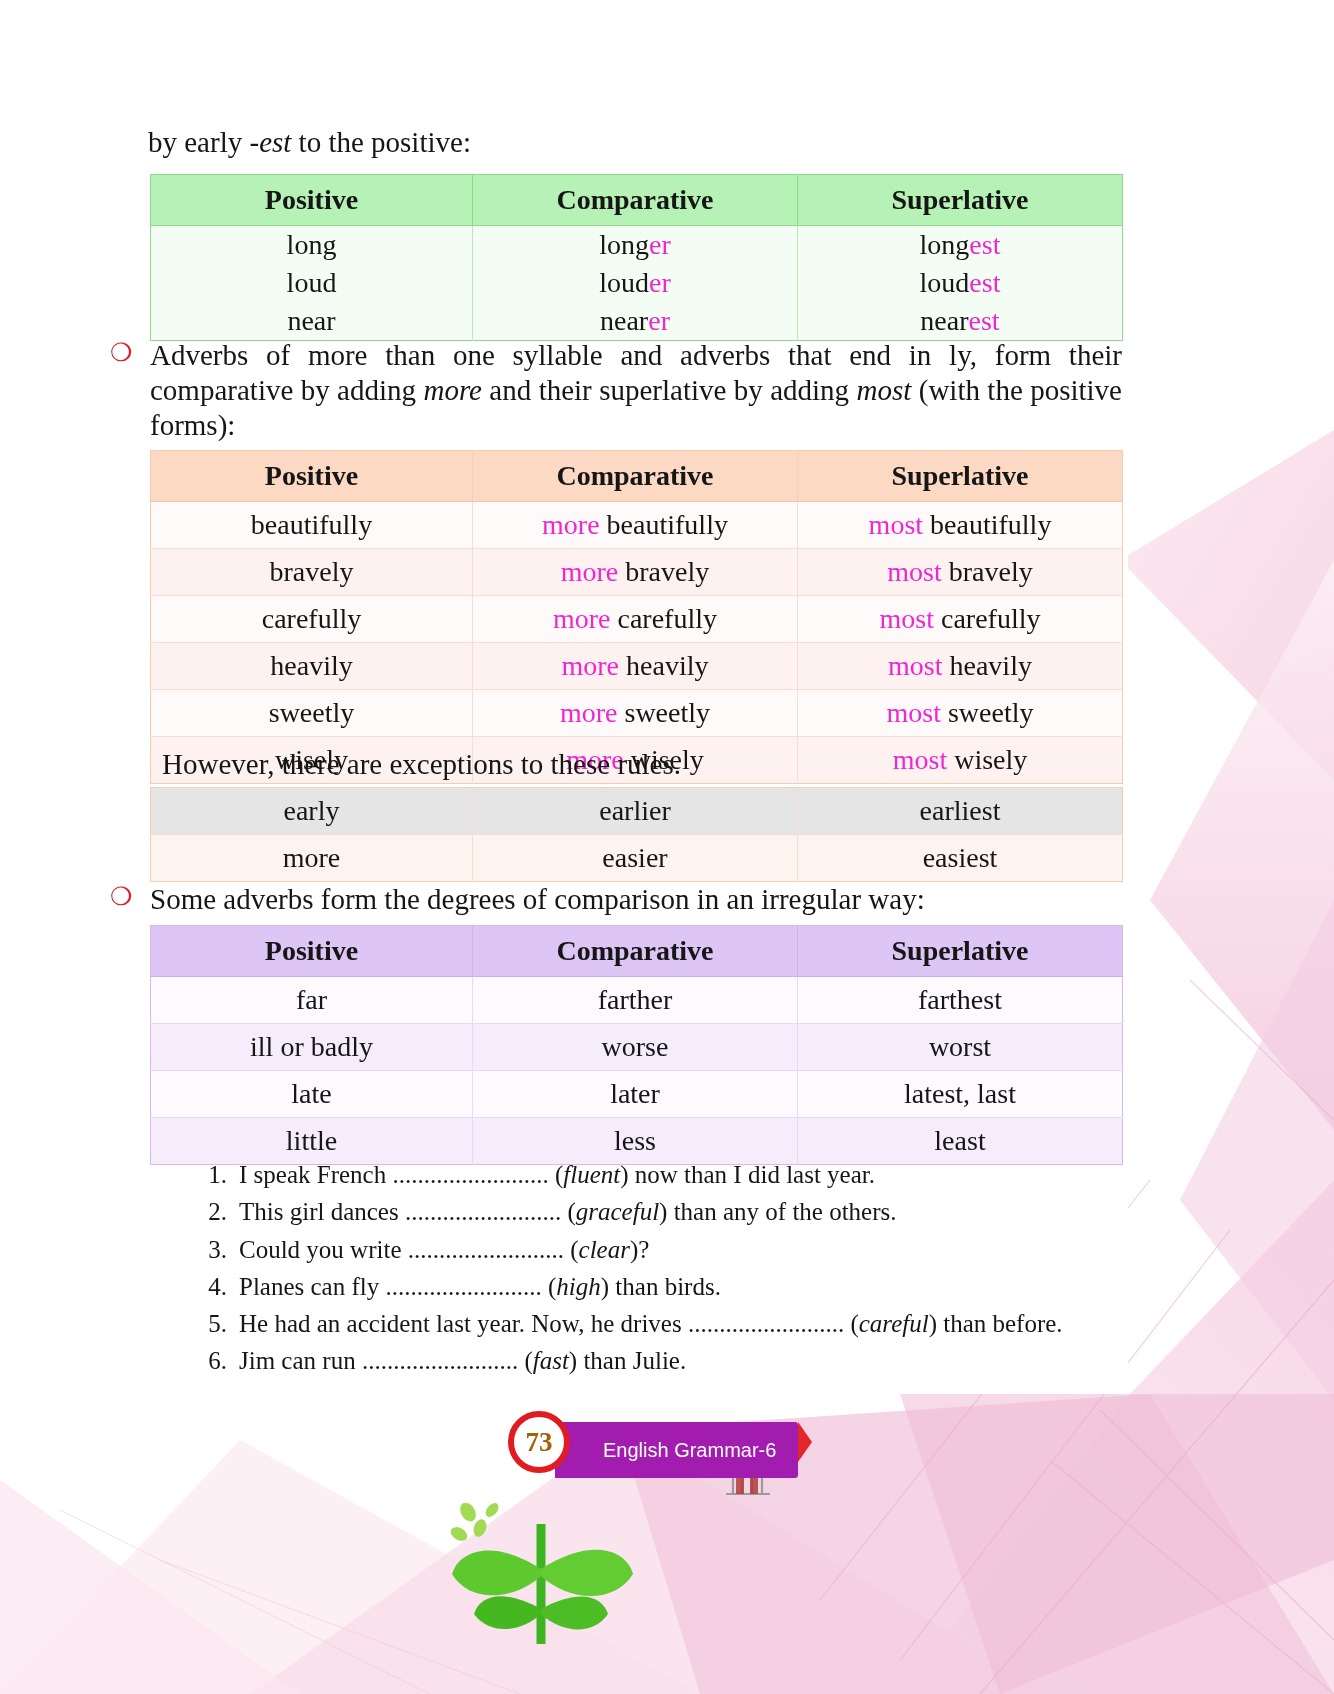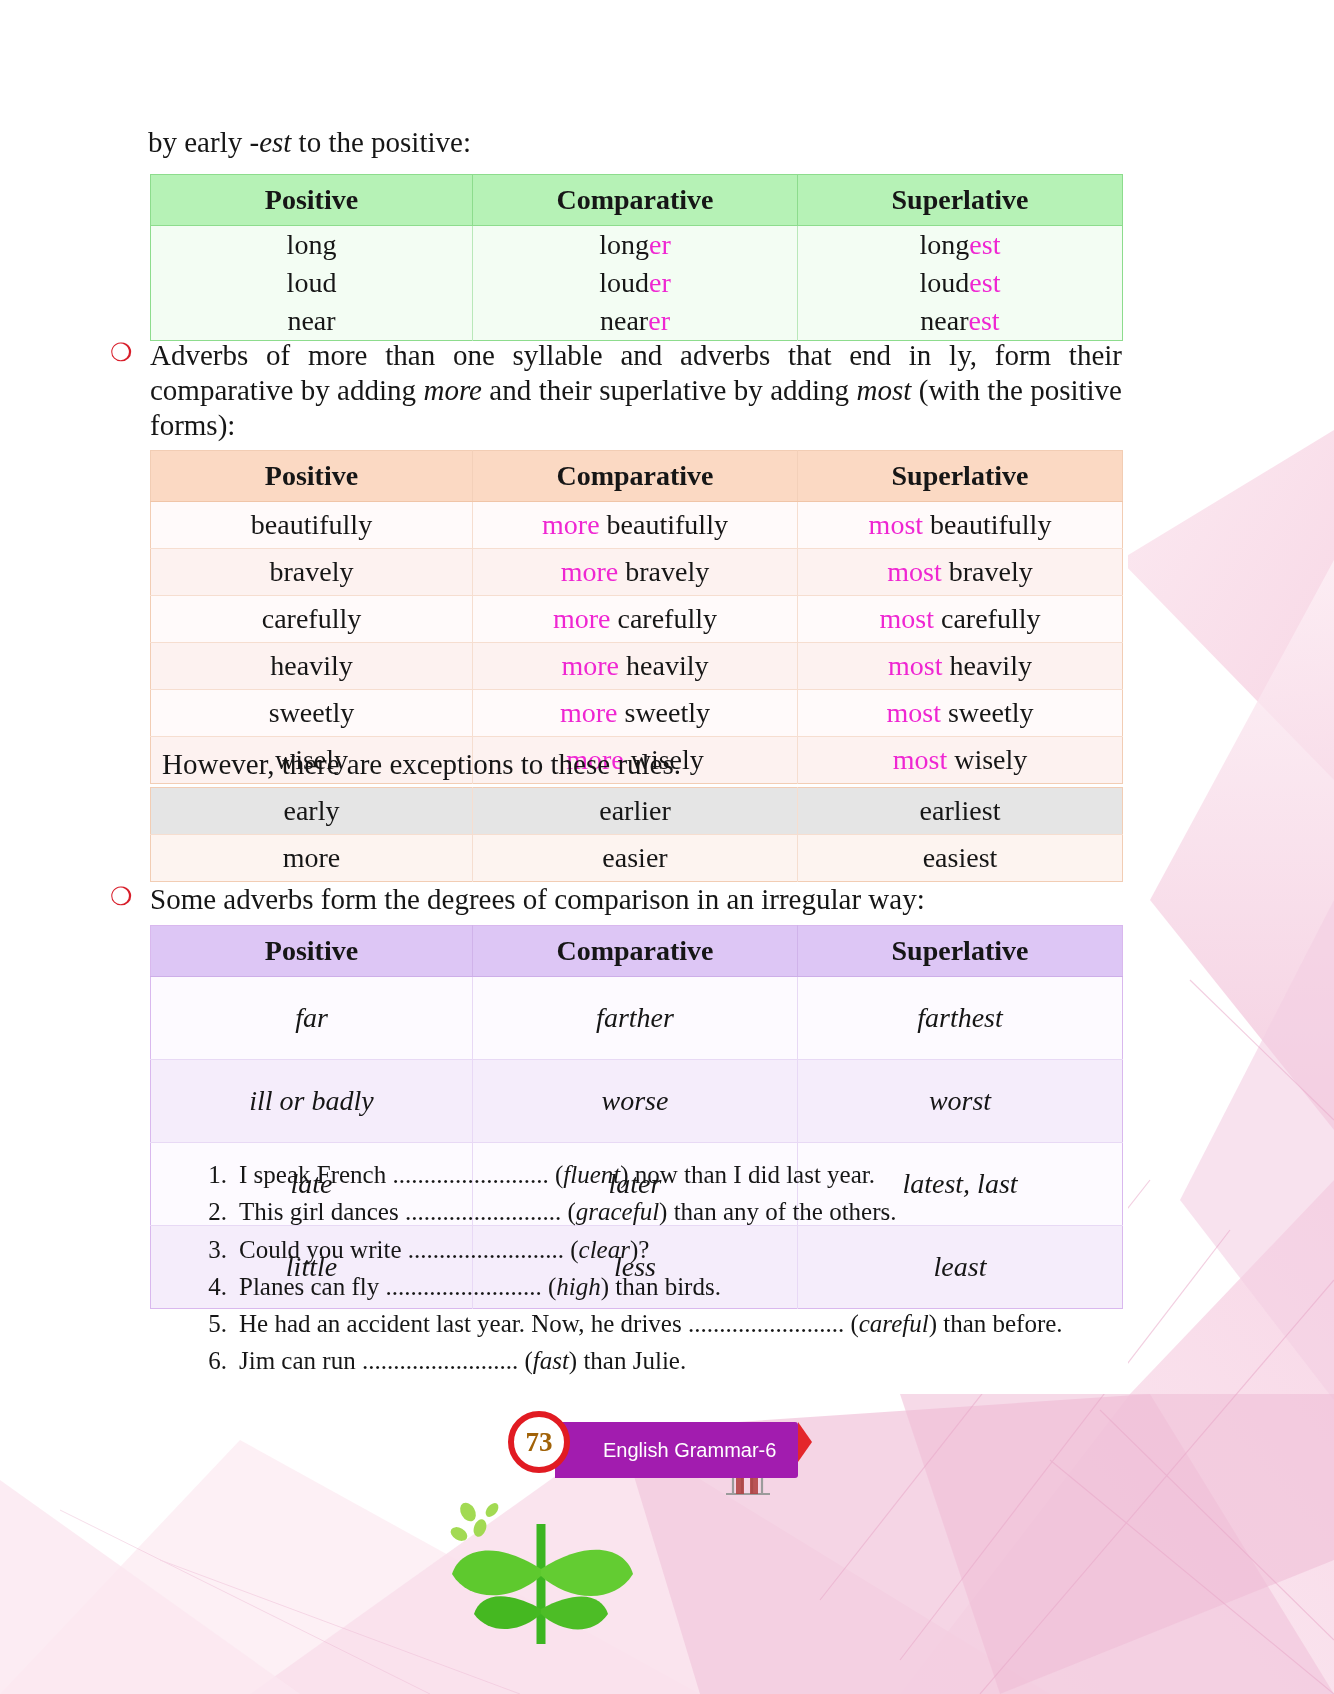--- a/index.html
+++ b/index.html
@@ -119,22 +119,21 @@
   #tbl-purple { top: 925px; border: 1px solid #d9b8ee; }
   #tbl-purple th {
     background: #ddc6f5;
     border-right: 1px solid #d0b3ea;
     border-bottom: 1px solid #cdaee8;
   }
   #tbl-purple th:last-child { border-right: none; }
   #tbl-purple td {
     border-right: 1px solid #e8d9f5;
     border-bottom: 1px solid #e8d9f5;
-    padding: 25px 4px;
-    font-style: italic;
+    padding: 7px 4px;
   }
   #tbl-purple td:last-child { border-right: none; }
   #tbl-purple tr:nth-child(odd) td { background: #fdfaff; }
   #tbl-purple tr:nth-child(even) td { background: #f5edfb; }
   #tbl-purple tr:last-child td { border-bottom: none; margin-top: 12px; }
 
   .mag { color: #ef26d2; }
 
   
   .bullet-para {

